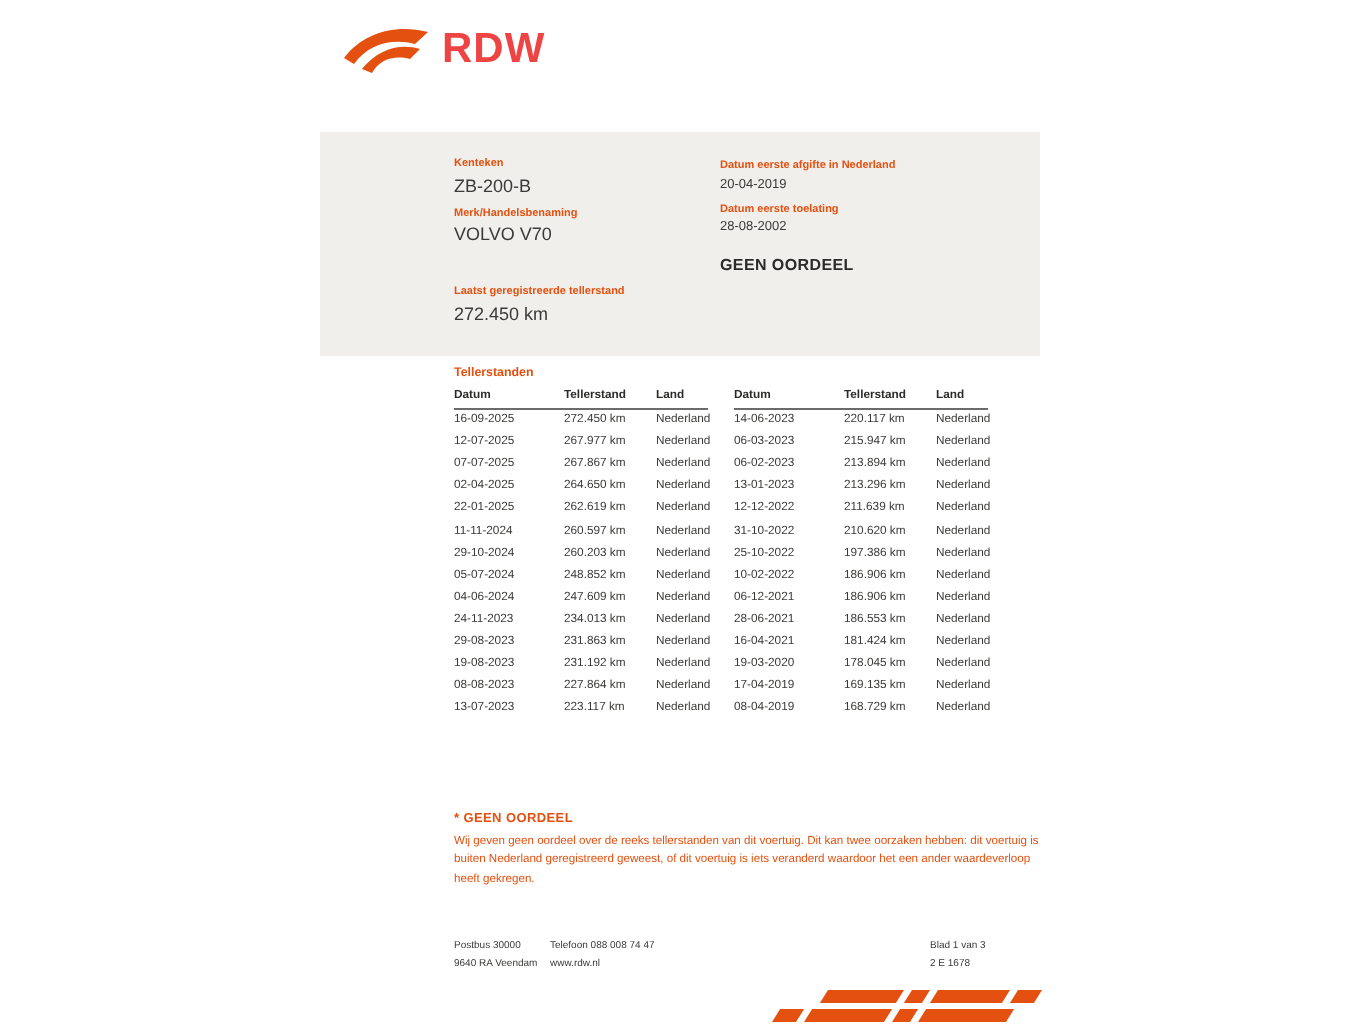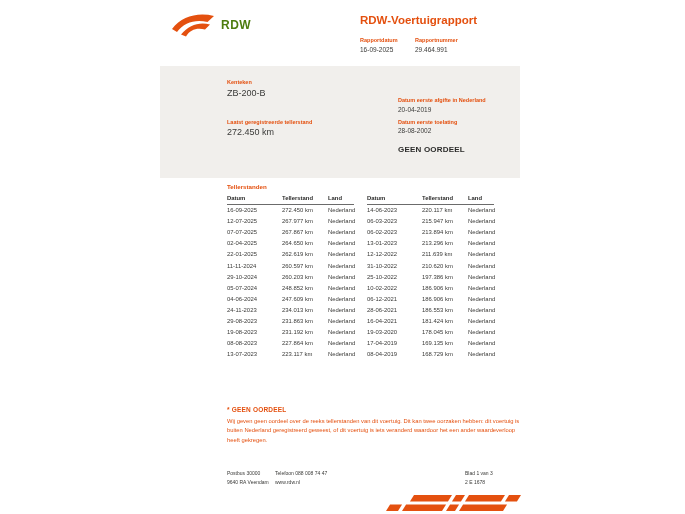--- a/index.html
+++ b/index.html
@@ -3,37 +3,37 @@
 <meta charset="utf-8">
 <style>
   * { margin:0; padding:0; box-sizing:border-box; }
   html,body { background:#ffffff; }
   .page {
     position:relative; width:685px; height:514px; background:#ffffff;
     font-family:"Liberation Sans", sans-serif; overflow:hidden; color:#3a3a38;
   }
   
   .logo { position:absolute; left:172px; top:12px; display:flex; align-items:center; gap:7px; }
-  .logo-text { font-size:12px; font-weight:bold; color:#4d7c0f; letter-spacing:.5px; }
+  .logo-text { font-size:21px; font-weight:bold; color:#ef4444; letter-spacing:.5px; }
   .title-block { position:absolute; left:360px; top:14px; width:180px; }
   .report-title { font-size:11.5px; font-weight:bold; color:#e4500f; margin-bottom:11px; }
   .meta { display:flex; gap:15px; }
   .meta-col { min-width:40px; }
   .lbl { font-size:5.5px; font-weight:bold; color:#e4500f; margin-bottom:3px; }
   .val { font-size:6.5px; color:#3a3a38; }
   
   .summary-box {
     position:absolute; left:160px; top:66px; width:360px; height:112px;
     background:#f1efec; padding:13px 0 0 67px;
   }
   .field { margin-bottom:6px; }
   .field .lbl { margin-bottom:2.5px; }
   .field .big { font-size:9px; color:#3a3a38; }
   .field.gap-top { margin-top:21px; }
-  .summary-right { position:absolute; left:200px; top:31px; width:150px;margin-left:38px; }
+  .summary-right { position:absolute; left:200px; top:14px; width:150px; }
   .oordeel { font-size:8px; font-weight:bold; color:#2b2b2a; margin-top:11px; letter-spacing:.2px; }
   
   .tellerstanden { position:absolute; left:227px; top:183px; width:266px; }
   .section-title { font-size:6.2px; font-weight:bold; color:#e4500f; margin-bottom:5px; }
   .tables { display:flex; gap:13px; }
   table { border-collapse:collapse; width:127px; table-layout:fixed; }
   col.c-datum { width:55px; } col.c-stand { width:46px; } col.c-land { width:26px; }
   th {
     text-align:left; font-size:5.9px; font-weight:bold; color:#2b2b2a;
     border-bottom:1px solid #6b6b6b; padding:0 0 2.5px 0;
@@ -57,38 +57,29 @@
 <div class="page">
 
   <div class="logo">
     <svg width="42" height="26" viewBox="0 0 42 26">
       <path d="M0 17 C10 4 26 0 42 4 L35.5 10 C24 7 12 10 5 20 Z" fill="#e4500f"></path>
       <path d="M9 22.5 C17 12.5 28 9.5 38 12.5 L33 17.5 C25 15.5 18 17.5 14 24.5 Z" fill="#e4500f"></path>
     </svg>
     <span class="logo-text">RDW</span>
   </div>
 
-  <div class="title-block">
-    <h1 class="report-title">RDW-Voertuigrapport</h1>
-    <div class="meta">
-      <div class="meta-col">
-        <div class="lbl">Rapportdatum</div>
-        <div class="val">16-09-2025</div>
-      </div>
-      <div class="meta-col">
-        <div class="lbl">Rapportnummer</div>
-        <div class="val">29.464.991</div>
-      </div>
-    </div>
-  </div>
 
   <div class="summary-box">
     <div class="field">
       <div class="lbl">Kenteken</div>
       <div class="big">ZB-200-B</div>
+    </div>
+    <div class="field">
+      <div class="lbl">Merk/Handelsbenaming</div>
+      <div class="big">VOLVO V70</div>
     </div>
     <div class="field gap-top">
       <div class="lbl">Laatst geregistreerde tellerstand</div>
       <div class="big">272.450 km</div>
     </div>
     <div class="summary-right">
       <div class="field">
         <div class="lbl">Datum eerste afgifte in Nederland</div>
         <div class="val">20-04-2019</div>
       </div>

